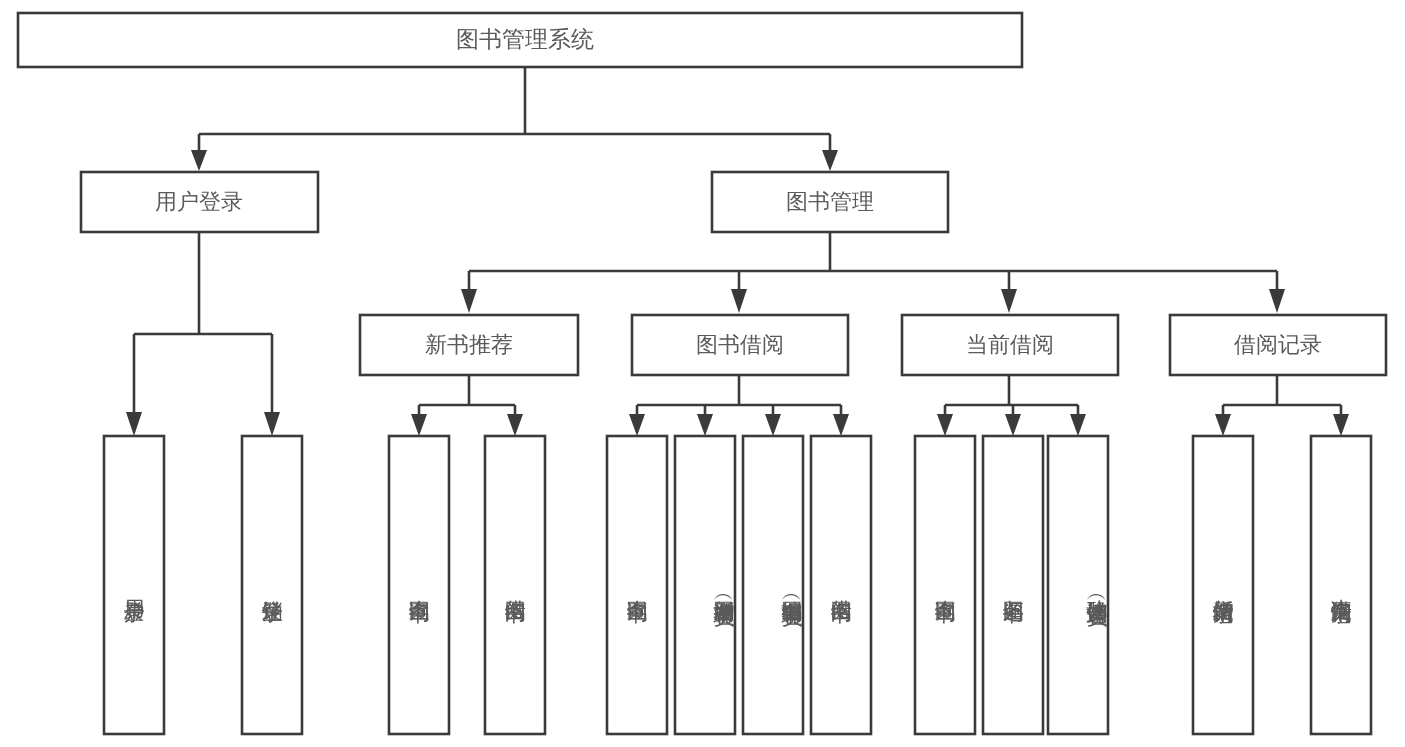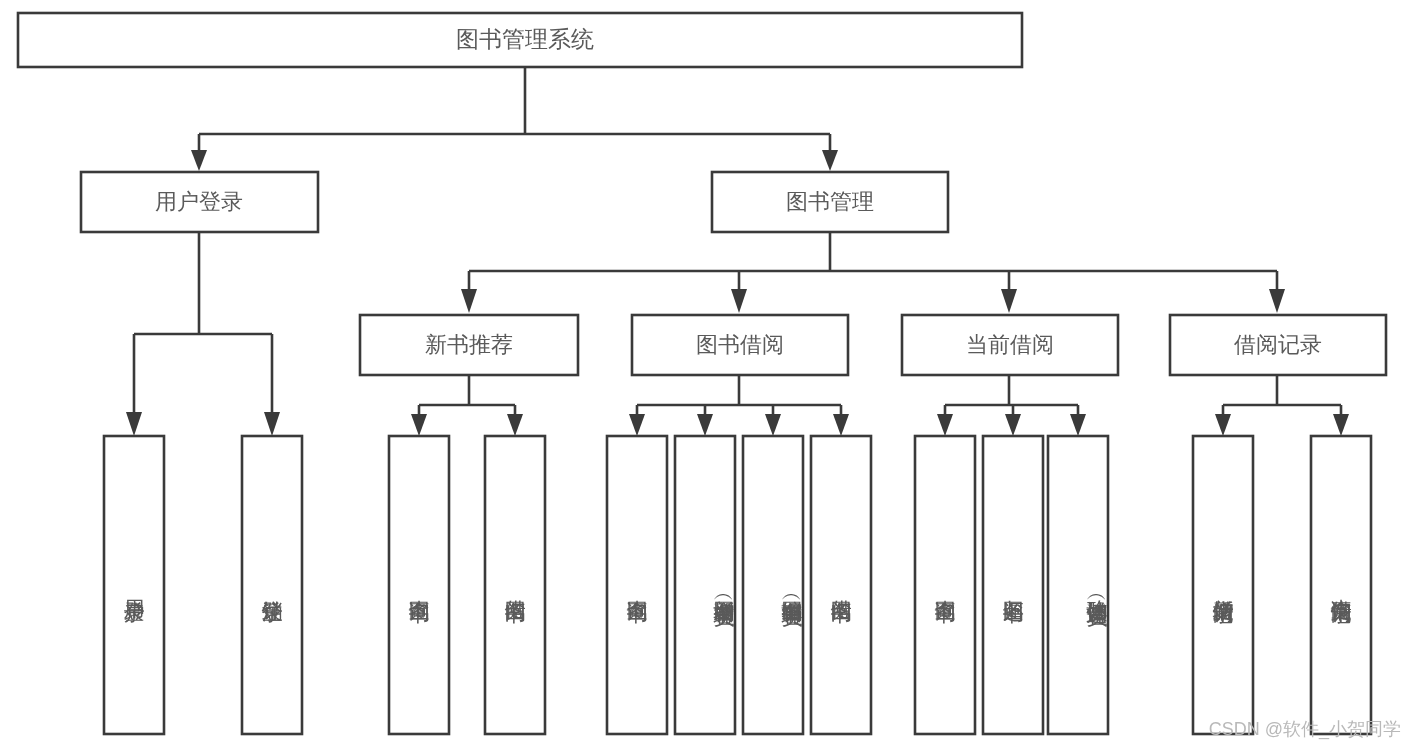--- a/index.html
+++ b/index.html
@@ -210,15 +210,14 @@
 
     <div class="vlabel" style="left:915px; top:436px; width:60px; height:298px; display:flex; align-items:center; justify-content:center;">查询图书</div>
     <div class="vlabel" style="left:983px; top:436px; width:60px; height:298px; display:flex; align-items:center; justify-content:center;">归还图书</div>
     <div class="vlabel" style="left:1048px; top:440px; width:60px; height:294px; display:flex; align-items:flex-start; justify-content:center;">确认归还（管理员）</div>
 
     <div class="vlabel" style="left:1193px; top:436px; width:60px; height:298px; display:flex; align-items:center; justify-content:center;">新增借阅记录</div>
     <div class="vlabel" style="left:1311px; top:436px; width:60px; height:298px; display:flex; align-items:center; justify-content:center;">查询借阅记录</div>
 
   </div>
 
-  <div class="watermark">CSDN @软件_小贺同学</div>
 
 </div>
 
 </body></html>

